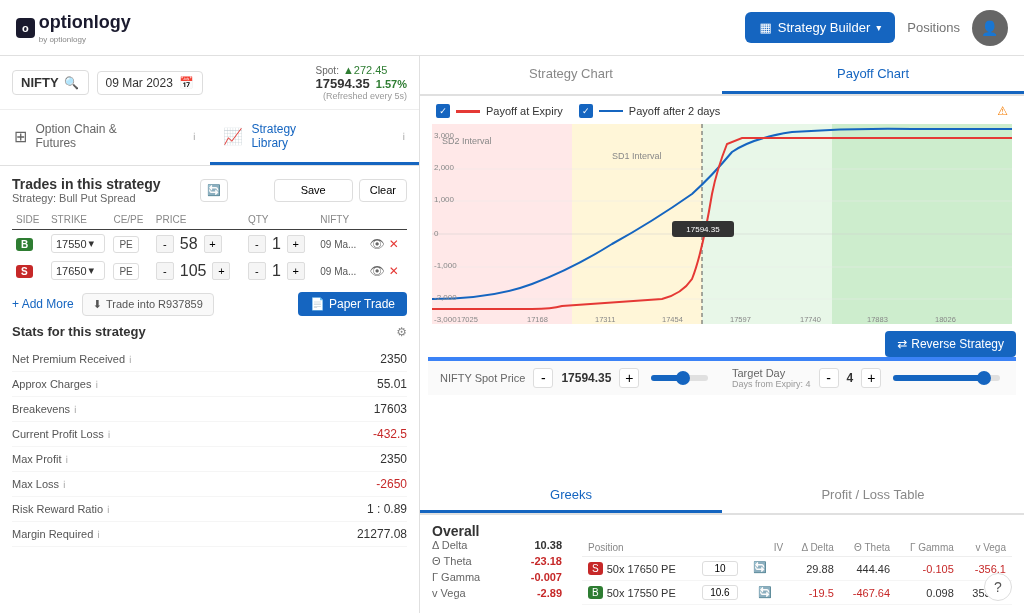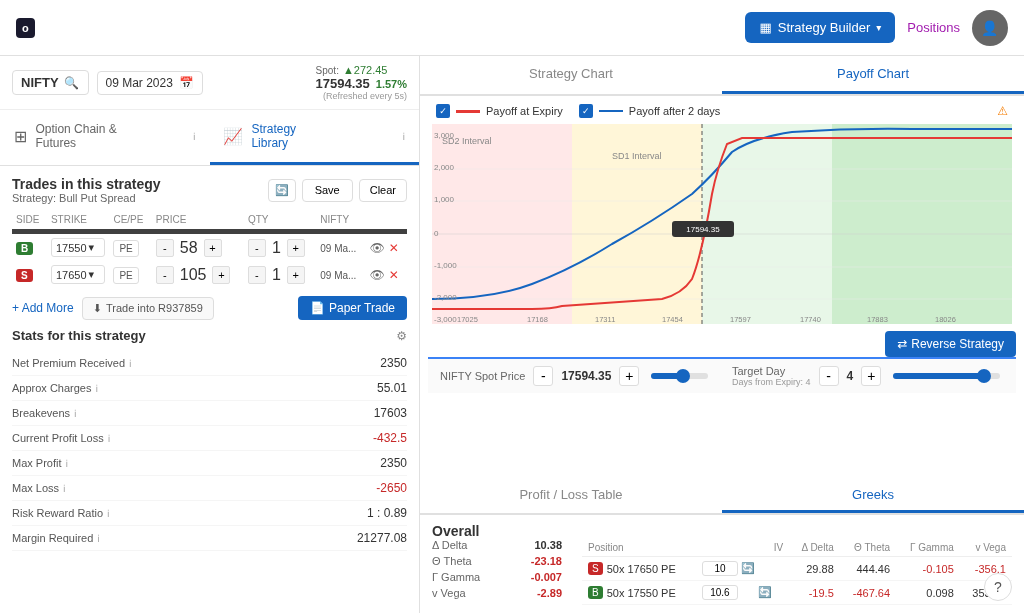--- a/index.html
+++ b/index.html
@@ -7,21 +7,21 @@
 
     
     .header { display: flex; align-items: center; justify-content: space-between; background: #fff; padding: 8px 16px; border-bottom: 1px solid #e0e0e0; height: 56px; }
     .logo { display: flex; align-items: center; gap: 4px; }
     .logo-box { background: #1a1a2e; color: #fff; font-size: 11px; font-weight: 700; padding: 4px 6px; border-radius: 4px; }
     .logo-text { font-size: 18px; font-weight: 700; color: #1a1a2e; }
     .logo-sub { font-size: 8px; color: #888; margin-top: 2px; }
     .header-right { display: flex; align-items: center; gap: 12px; }
     .strategy-builder-btn { background: #1565c0; color: #fff; border: none; border-radius: 6px; padding: 8px 14px; font-size: 13px; cursor: pointer; display: flex; align-items: center; gap: 6px; }
     .strategy-builder-btn .chevron { font-size: 10px; }
-    .positions-btn { background: none; border: none; font-size: 13px; cursor: pointer; color: #a21caf; }
+    .positions-btn { background: none; border: none; font-size: 13px; cursor: pointer; color: #737373; }
     .avatar { width: 36px; height: 36px; border-radius: 50%; background: #666; overflow: hidden; display: flex; align-items: center; justify-content: center; color: #fff; font-size: 14px; }
 
     
     .main-container { display: flex; height: calc(613px - 56px); }
     .left-panel { width: 420px; background: #fff; border-right: 1px solid #e0e0e0; display: flex; flex-direction: column; overflow: hidden; }
 
     
     .top-bar { display: flex; align-items: center; padding: 8px 12px; border-bottom: 1px solid #eee; gap: 8px; }
     .nifty-select { display: flex; align-items: center; border: 1px solid #ddd; border-radius: 4px; padding: 4px 8px; gap: 6px; background: #fff; }
     .nifty-text { font-size: 13px; font-weight: 600; }
@@ -40,26 +40,26 @@
     .nav-tab-icon { font-size: 16px; }
     .nav-tab-info { font-size: 10px; color: #aaa; margin-left: auto; }
 
     
     .strategy-section { padding: 10px 12px; flex: 1; overflow-y: auto; }
     .strategy-header { display: flex; align-items: center; justify-content: space-between; margin-bottom: 6px; }
     .strategy-title { font-size: 14px; font-weight: 700; }
     .strategy-name { font-size: 11px; color: #666; }
     .action-buttons { display: flex; gap: 6px; }
     .btn-refresh { background: none; border: 1px solid #ddd; border-radius: 4px; padding: 4px 6px; cursor: pointer; font-size: 11px; }
-    .btn-save { background: none; border: 1px solid #ddd; border-radius: 4px; padding: 4px 12px; cursor: pointer; font-size: 11px; }
+    .btn-save { background: none; border: 1px solid #ddd; border-radius: 4px; padding: 4px 26px; cursor: pointer; font-size: 11px; margin-left: 40px; }
     .btn-clear { background: none; border: 1px solid #ddd; border-radius: 4px; padding: 4px 10px; cursor: pointer; font-size: 11px; text-align: right; }
 
     
     .trades-table { width: 100%; border-collapse: collapse; margin-bottom: 8px; }
-    .trades-table th { font-size: 10px; color: #888; font-weight: 500; padding: 4px 4px; text-align: left; border-bottom: 5px solid #404040; }
+    .trades-table th { font-size: 10px; color: #888; font-weight: 500; padding: 4px 4px; text-align: left; border-bottom: 1px solid #404040; }
     .trades-table td { padding: 4px 4px; vertical-align: middle; }
     .badge-b { background: #2e7d32; color: #fff; border-radius: 3px; padding: 1px 5px; font-size: 10px; font-weight: 700; }
     .badge-s { background: #c62828; color: #fff; border-radius: 3px; padding: 1px 5px; font-size: 10px; font-weight: 700; }
     .strike-select { display: flex; align-items: center; border: 1px solid #ddd; border-radius: 3px; padding: 2px 4px; font-size: 11px; gap: 2px; }
     .ce-pe-badge { border: 1px solid #ddd; border-radius: 3px; padding: 2px 5px; font-size: 10px; color: #555; }
     .qty-control { display: flex; align-items: center; gap: 2px; }
     .qty-btn { width: 18px; height: 18px; border: 1px solid #ddd; background: #f5f5f5; border-radius: 2px; cursor: pointer; font-size: 11px; display: flex; align-items: center; justify-content: center; }
     .qty-val { font-size: 16px; padding: 0 4px; }
     .expiry-cell { font-size: 10px; color: #555; }
     .action-icons { display: flex; gap: 4px; }
@@ -94,21 +94,21 @@
     .chart-legend { display: flex; align-items: center; gap: 16px; margin-bottom: 6px; padding: 0 8px; }
     .legend-item { display: flex; align-items: center; gap: 6px; font-size: 11px; }
     .legend-check { width: 14px; height: 14px; border: 2px solid #1565c0; border-radius: 2px; background: #1565c0; display: flex; align-items: center; justify-content: center; color: #fff; font-size: 9px; }
     .legend-line-red { width: 24px; height: 3px; background: linear-gradient(to right, #e53935, #e53935); }
     .legend-line-blue { width: 24px; height: 2px; background: #1565c0; }
     .warning-icon { margin-left: auto; color: #f57c00; }
 
     .payoff-svg { width: 100%; }
 
     
-    .chart-controls { display: flex; align-items: center; padding: 6px 12px; background: #fafafa; border-top: 2px solid #3b82f6; gap: 20px; }
+    .chart-controls { display: flex; align-items: center; padding: 6px 12px; background: #fafafa; border-top: 4px solid #3b82f6; gap: 20px; }
     .control-group { display: flex; align-items: center; gap: 8px; flex: 1; }
     .control-label { font-size: 11px; color: #666; }
     .control-val { font-size: 12px; font-weight: 600; }
     .ctrl-btn { border: 1px solid #ddd; background: #fff; border-radius: 3px; width: 20px; height: 20px; cursor: pointer; font-size: 14px; display: flex; align-items: center; justify-content: center; }
     .slider-container { flex: 1; position: relative; height: 6px; background: #e0e0e0; border-radius: 3px; margin: 0 4px; }
     .slider-fill { height: 100%; background: #1565c0; border-radius: 3px; }
     .slider-thumb { width: 14px; height: 14px; background: #1565c0; border-radius: 50%; position: absolute; top: -4px; cursor: pointer; }
     .reverse-btn { background: #1565c0; color: #fff; border: none; border-radius: 4px; padding: 6px 12px; font-size: 12px; cursor: pointer; display: flex; align-items: center; gap: 4px; white-space: nowrap; }
 
     
@@ -139,20 +139,24 @@
     .help-btn { position: fixed; bottom: 12px; right: 12px; width: 28px; height: 28px; background: #fff; border: 1px solid #ddd; border-radius: 50%; display: flex; align-items: center; justify-content: center; cursor: pointer; font-size: 14px; color: #555; }
   </style>
 </head>
 <body>
 
 <div class="header">
   <div class="logo">
     <div class="logo-box">
       <span>o</span>
     </div>
+    <div>
+      <div class="logo-text"><span>optionlogy</span></div>
+      <div class="logo-sub">by optionlogy</div>
+    </div>
   </div>
   <div class="header-right">
     <button class="strategy-builder-btn">
       <span>▦</span>
       <span>Strategy Builder</span>
       <span class="chevron">▾</span>
     </button>
     <button class="positions-btn">Positions</button>
     <div class="avatar">👤</div>
   </div>
@@ -451,22 +455,22 @@
           <button class="ctrl-btn">+</button>
           <div class="slider-container" style="flex:1;max-width:120px;">
             <div class="slider-fill" style="width:85%;"></div>
             <div class="slider-thumb" style="left:calc(85% - 7px);"></div>
           </div>
         </div>
       </div>
     </div>
 
     <div class="bottom-tabs">
+      <div class="bottom-tab active">Greeks</div>
       <div class="bottom-tab">Profit / Loss Table</div>
-      <div class="bottom-tab active">Greeks</div>
     </div>
 
     <div class="greeks-section">
       <div class="greeks-overall-title">Overall</div>
       <div class="greeks-grid">
         <div class="greeks-left">
           <div class="greek-row">
             <span class="greek-name">Δ Delta</span>
             <span class="greek-val">10.38</span>
           </div>
@@ -497,21 +501,21 @@
             </thead>
             <tbody>
               <tr>
                 <td>
                   <div class="pos-cell">
                     <span class="badge-s-sm">S</span>
                     <span>50x 17650 PE</span>
                   </div>
                 </td>
                 <td>
-                  <div style="display:flex;align-items:center;gap:3px;">
+                  <div style="display:flex;gap:15px;">
                     <input class="qty-input-sm" value="10" style="">
                     <span class="refresh-icon">🔄</span>
                   </div>
                 </td>
                 <td>29.88</td>
                 <td>444.46</td>
                 <td class="negative-val">-0.105</td>
                 <td class="negative-val">-356.1</td>
               </tr>
               <tr>

